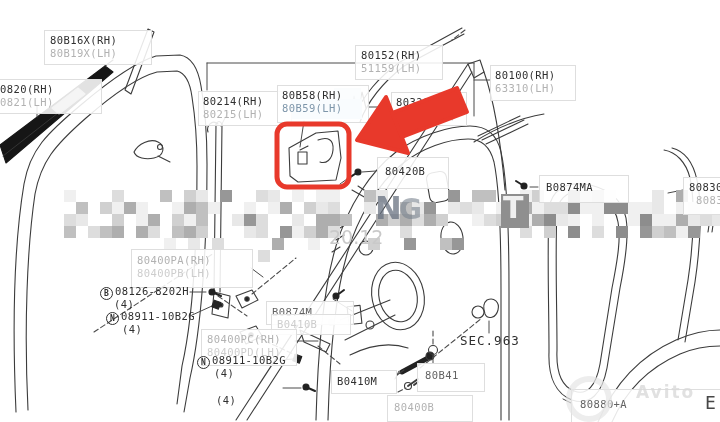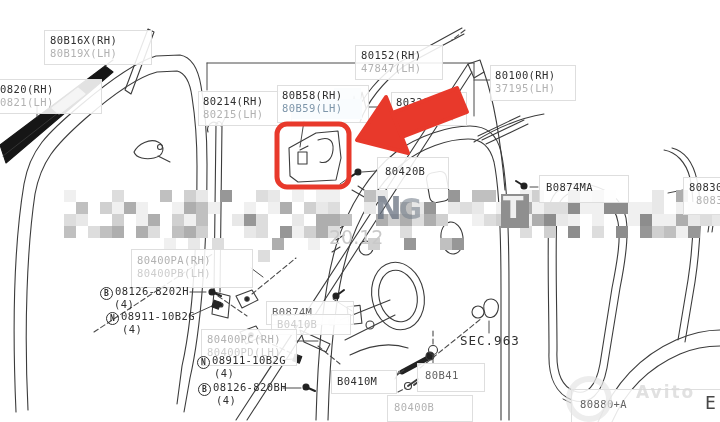--- a/index.html
+++ b/index.html
@@ -357,31 +357,31 @@
         <span class="ln c-gray">80215(LH)</span>
       </div>
       <div class="lblbox" style="left: 277px; top: 85px; width: 90px; height: 36px;"></div>
       <div class="lbl" style="left: 282px; top: 89px; text-align: center;">
         <span class="ln c-dark">80B58(RH)</span>
         <span class="ln c-blue">80B59(LH)</span>
       </div>
       <div class="lblbox" style="left: 355px; top: 45px; width: 86px; height: 33px;"></div>
       <div class="lbl" style="left: 361px; top: 49px;">
         <span class="ln c-dark">80152(RH)</span>
-        <span class="ln c-gray">47847(LH)</span>
+        <span class="ln c-gray">51159(LH)</span>
       </div>
       <div class="lblbox" style="left: 391px; top: 92px; width: 74px; height: 32px;"></div>
       <div class="lbl" style="left: 396px; top: 96px;">
         <span class="ln c-dark">80320(RH)</span>
         <span class="ln c-gray">80321(LH)</span>
       </div>
       <div class="lblbox" style="left: 490px; top: 65px; width: 84px; height: 34px;"></div>
       <div class="lbl" style="left: 495px; top: 69px;">
         <span class="ln c-dark">80100(RH)</span>
-        <span class="ln c-gray">37195(LH)</span>
+        <span class="ln c-gray">63310(LH)</span>
       </div>
       <div class="lblbox" style="left: 377px; top: 157px; width: 70px; height: 30px;"></div>
       <div class="lbl" style="left: 385px; top: 165px;">
         <span class="ln c-dark">80420B</span>
       </div>
       <div class="lblbox" style="left: 539px; top: 175px; width: 88px; height: 26px;"></div>
       <div class="lbl" style="left: 546px; top: 181px; text-align: center;">
         <span class="ln c-dark">B0874MA</span>
       </div>
       <div class="lblbox" style="left: 683px; top: 177px; width: 70px; height: 36px;"></div>
@@ -412,23 +412,20 @@
       </div>
       <div class="lblbox" style="left: 201px; top: 329px; width: 94px; height: 35px;"></div>
       <div class="lbl" style="left: 207px; top: 333px;">
         <span class="ln c-gray">80400PC(RH)</span>
         <span class="ln c-light">80400PD(LH)</span>
       </div>
       <div class="lbl" style="left: 197px; top: 354px;">
         <span class="ln c-dark"><span class="circ">N</span>08911-10B2G</span>
       </div>
       <div class="lbl c-dark qty" style="left: 214px; top: 367px;">(4)</div>
-      <div class="lbl" style="left: 198px; top: 381px;">
-        <span class="ln c-dark"><span class="circ">B</span>08126-820BH</span>
-      </div>
       <div class="lbl c-dark qty" style="left: 216px; top: 394px;">(4)</div>
       <div class="lblbox" style="left: 331px; top: 370px; width: 64px; height: 22px;"></div>
       <div class="lbl" style="left: 337px; top: 375px;">
         <span class="ln c-dark">B0410M</span>
       </div>
       <div class="lblbox" style="left: 417px; top: 363px; width: 66px; height: 27px;"></div>
       <div class="lbl" style="left: 425px; top: 369px;">
         <span class="ln c-mid">80B41</span>
       </div>
       <div class="lblbox" style="left: 387px; top: 395px; width: 84px; height: 25px;"></div>

